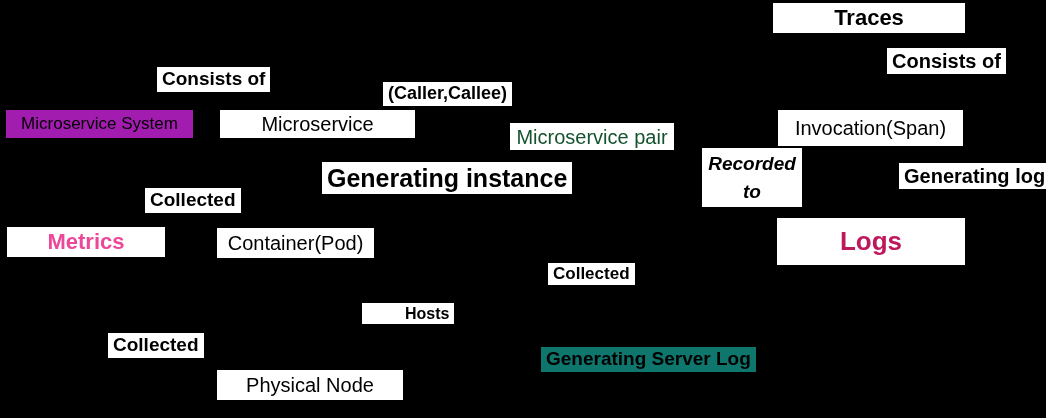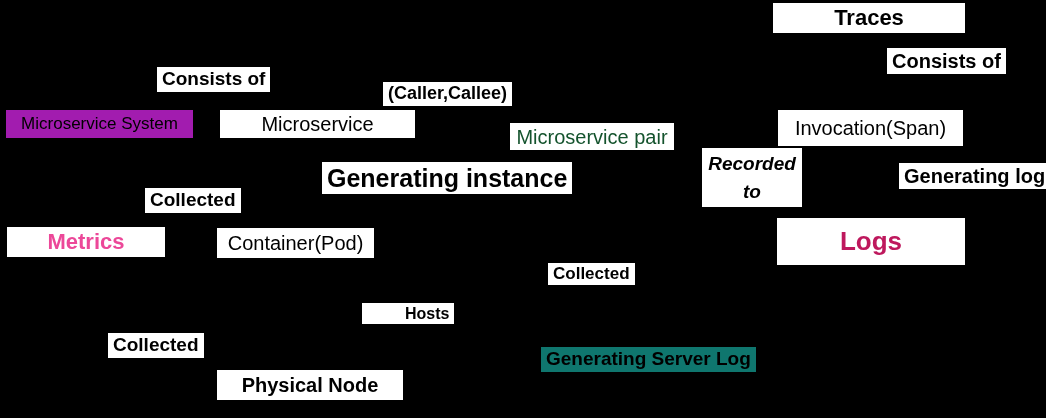--- a/index.html
+++ b/index.html
@@ -49,21 +49,21 @@
 
 <div class="stage" style="background: rgb(0, 0, 0);">
     <div class="box entity" style="left: 6px; top: 110px; width: 187px; height: 28px; font-size: 17px; background: #a21caf; color: rgb(0, 0, 0);">Microservice System</div>
     <div class="box entity" style="left: 220px; top: 110px; width: 195px; height: 28px; font-size: 20px; background: rgb(255, 255, 255); color: rgb(0, 0, 0);">Microservice</div>
     <div class="box entity" style="left: 510px; top: 123px; width: 164px; height: 27px; font-size: 20px; background: rgb(255, 255, 255); color: #14532d;">Microservice pair</div>
     <div class="box entity" style="left: 778px; top: 110px; width: 185px; height: 36px; font-size: 20px; background: rgb(255, 255, 255); color: rgb(0, 0, 0);">Invocation(Span)</div>
     <div class="box entity bold" style="left: 773px; top: 3px; width: 192px; height: 30px; font-size: 22px; background: rgb(255, 255, 255); color: rgb(0, 0, 0);">Traces</div>
     <div class="box entity bold" style="left: 7px; top: 227px; width: 158px; height: 30px; font-size: 22px; background: rgb(255, 255, 255); color: #ec4899;">Metrics</div>
     <div class="box entity bold" style="left: 777px; top: 218px; width: 188px; height: 47px; font-size: 26px; background: rgb(255, 255, 255); color: #be185d;">Logs</div>
     <div class="box entity" style="left: 217px; top: 228px; width: 157px; height: 30px; font-size: 20px; background: rgb(255, 255, 255); color: rgb(0, 0, 0);">Container(Pod)</div>
-    <div class="box entity" style="left: 217px; top: 370px; width: 186px; height: 30px; font-size: 20px; background: rgb(255, 255, 255); color: rgb(0, 0, 0); font-weight: bold;">Physical Node</div>
+    <div class="box entity" style="left: 217px; top: 370px; width: 186px; height: 30px; font-size: 20px; background: rgb(255, 255, 255); color: rgb(0, 0, 0);">Physical Node</div>
     <div class="box edge bold" style="left: 157px; top: 67px; font-size: 19px; background: rgb(255, 255, 255); color: rgb(0, 0, 0);">Consists of</div>
     <div class="box edge bold" style="left: 383px; top: 82px; font-size: 18px; background: rgb(255, 255, 255); color: rgb(0, 0, 0);">(Caller,Callee)</div>
     <div class="box edge bold" style="left: 887px; top: 48px; font-size: 20px; background: rgb(255, 255, 255); color: rgb(0, 0, 0);">Consists of</div>
     <div class="box edge bold" style="left: 322px; top: 162px; font-size: 25px; background: rgb(255, 255, 255); color: rgb(0, 0, 0);">Generating instance</div>
     <div class="box edge bold multiline" style="left: 702px; top: 148px; width: 100px; height: 59px; font-size: 19px; background: rgb(255, 255, 255); color: rgb(0, 0, 0);">Recorded
 to</div>
     <div class="box edge bold" style="left: 899px; top: 163px; font-size: 20px; background: rgb(255, 255, 255); color: rgb(0, 0, 0);">Generating log</div>
     <div class="box edge bold" style="left: 145px; top: 188px; font-size: 19px; background: rgb(255, 255, 255); color: rgb(0, 0, 0);">Collected</div>
     <div class="box edge bold" style="left: 548px; top: 263px; font-size: 17px; background: rgb(255, 255, 255); color: rgb(0, 0, 0);">Collected</div>
     <div class="box edge bold" style="left: 108px; top: 333px; font-size: 19px; background: rgb(255, 255, 255); color: rgb(0, 0, 0);">Collected</div>

